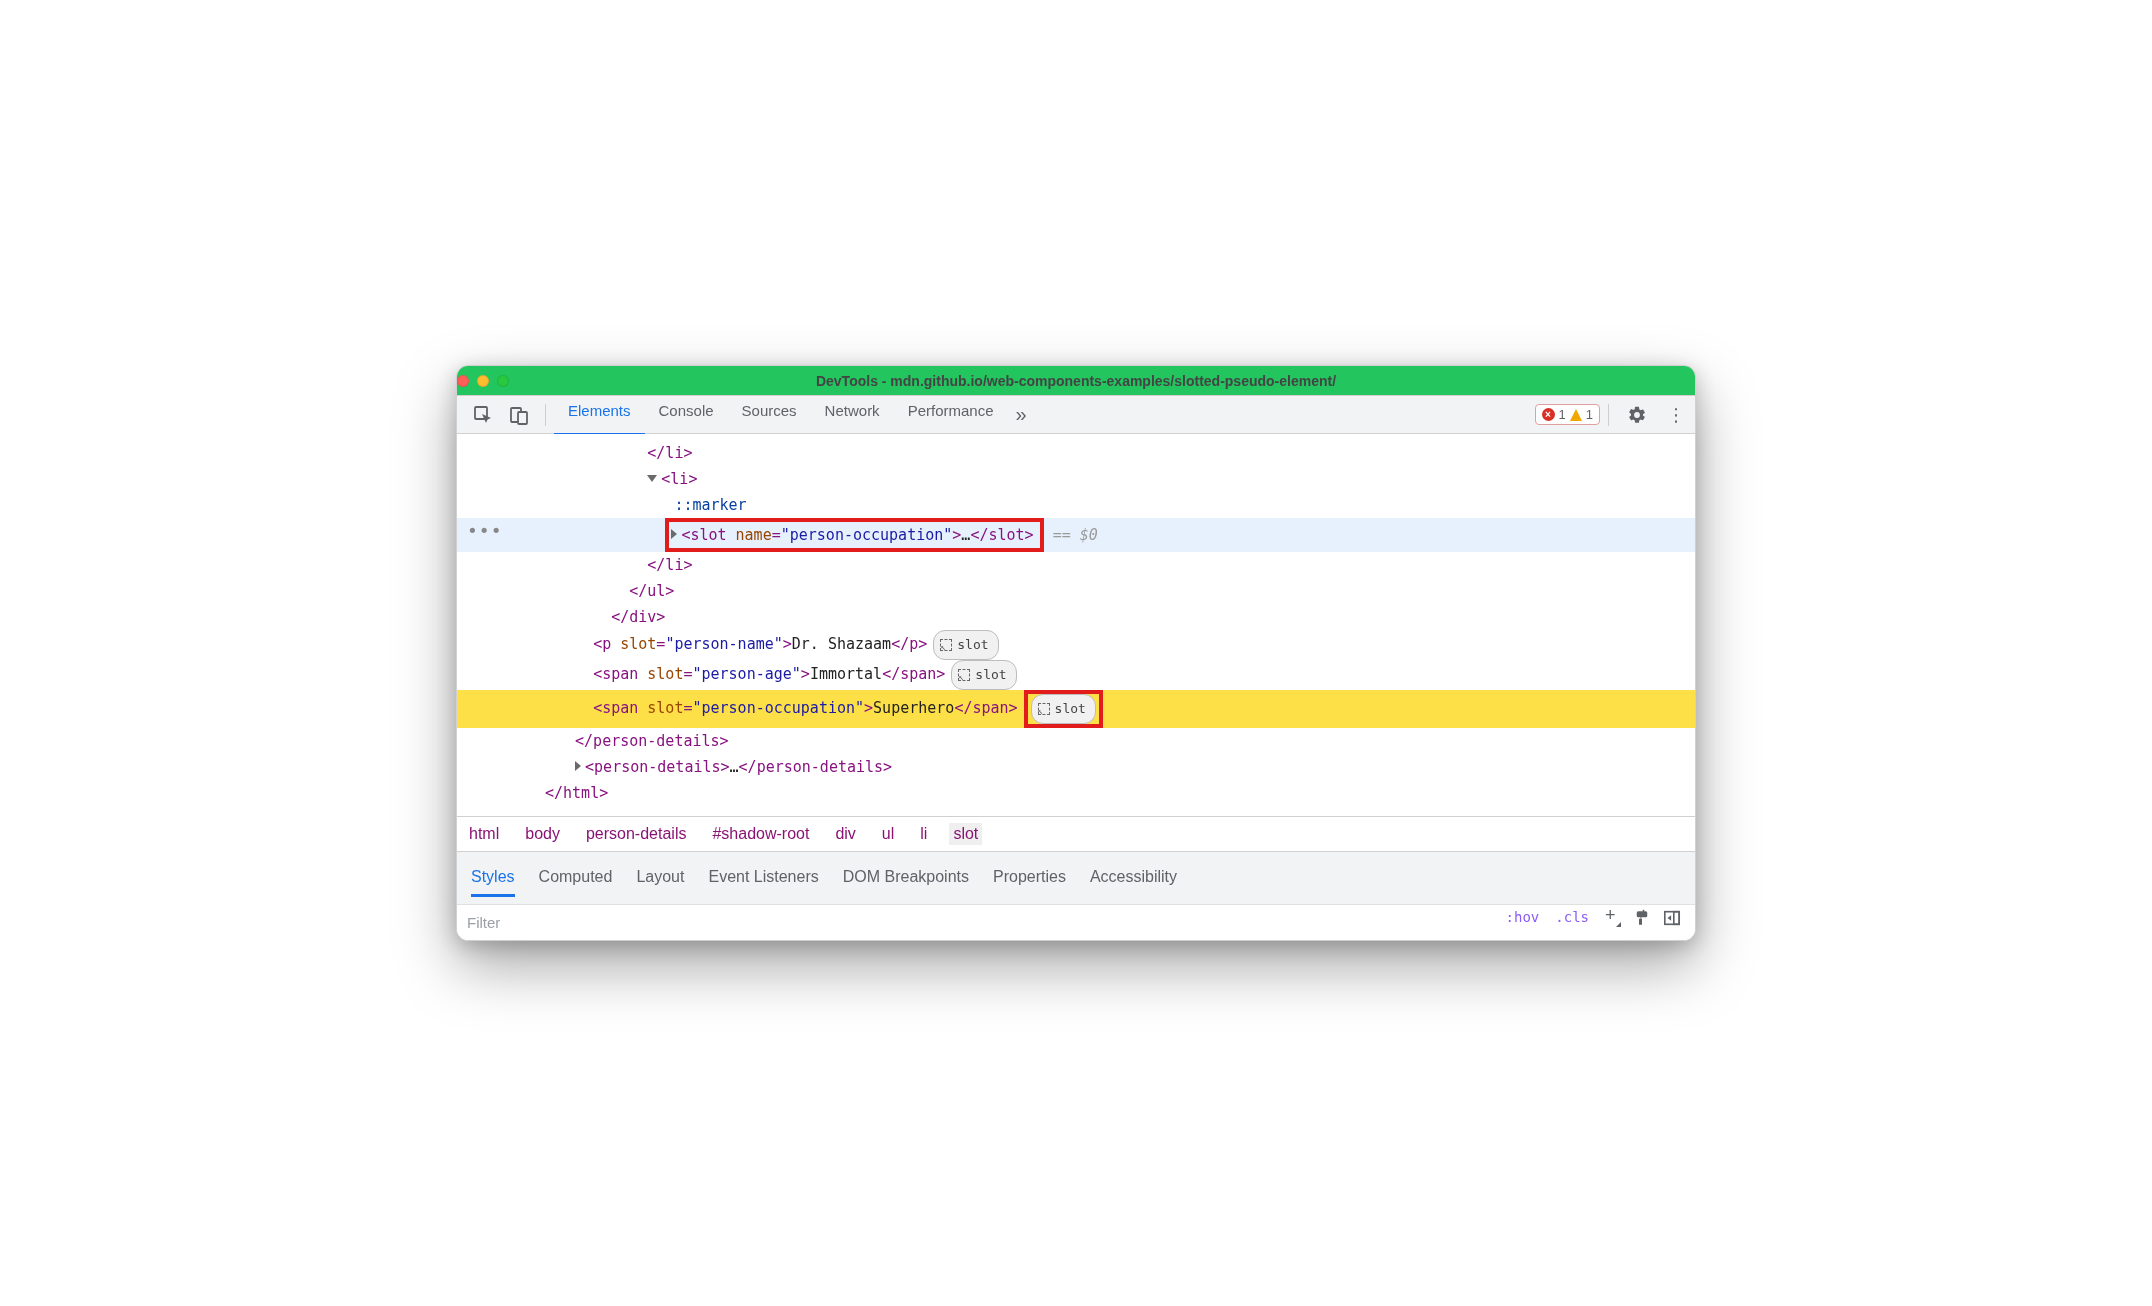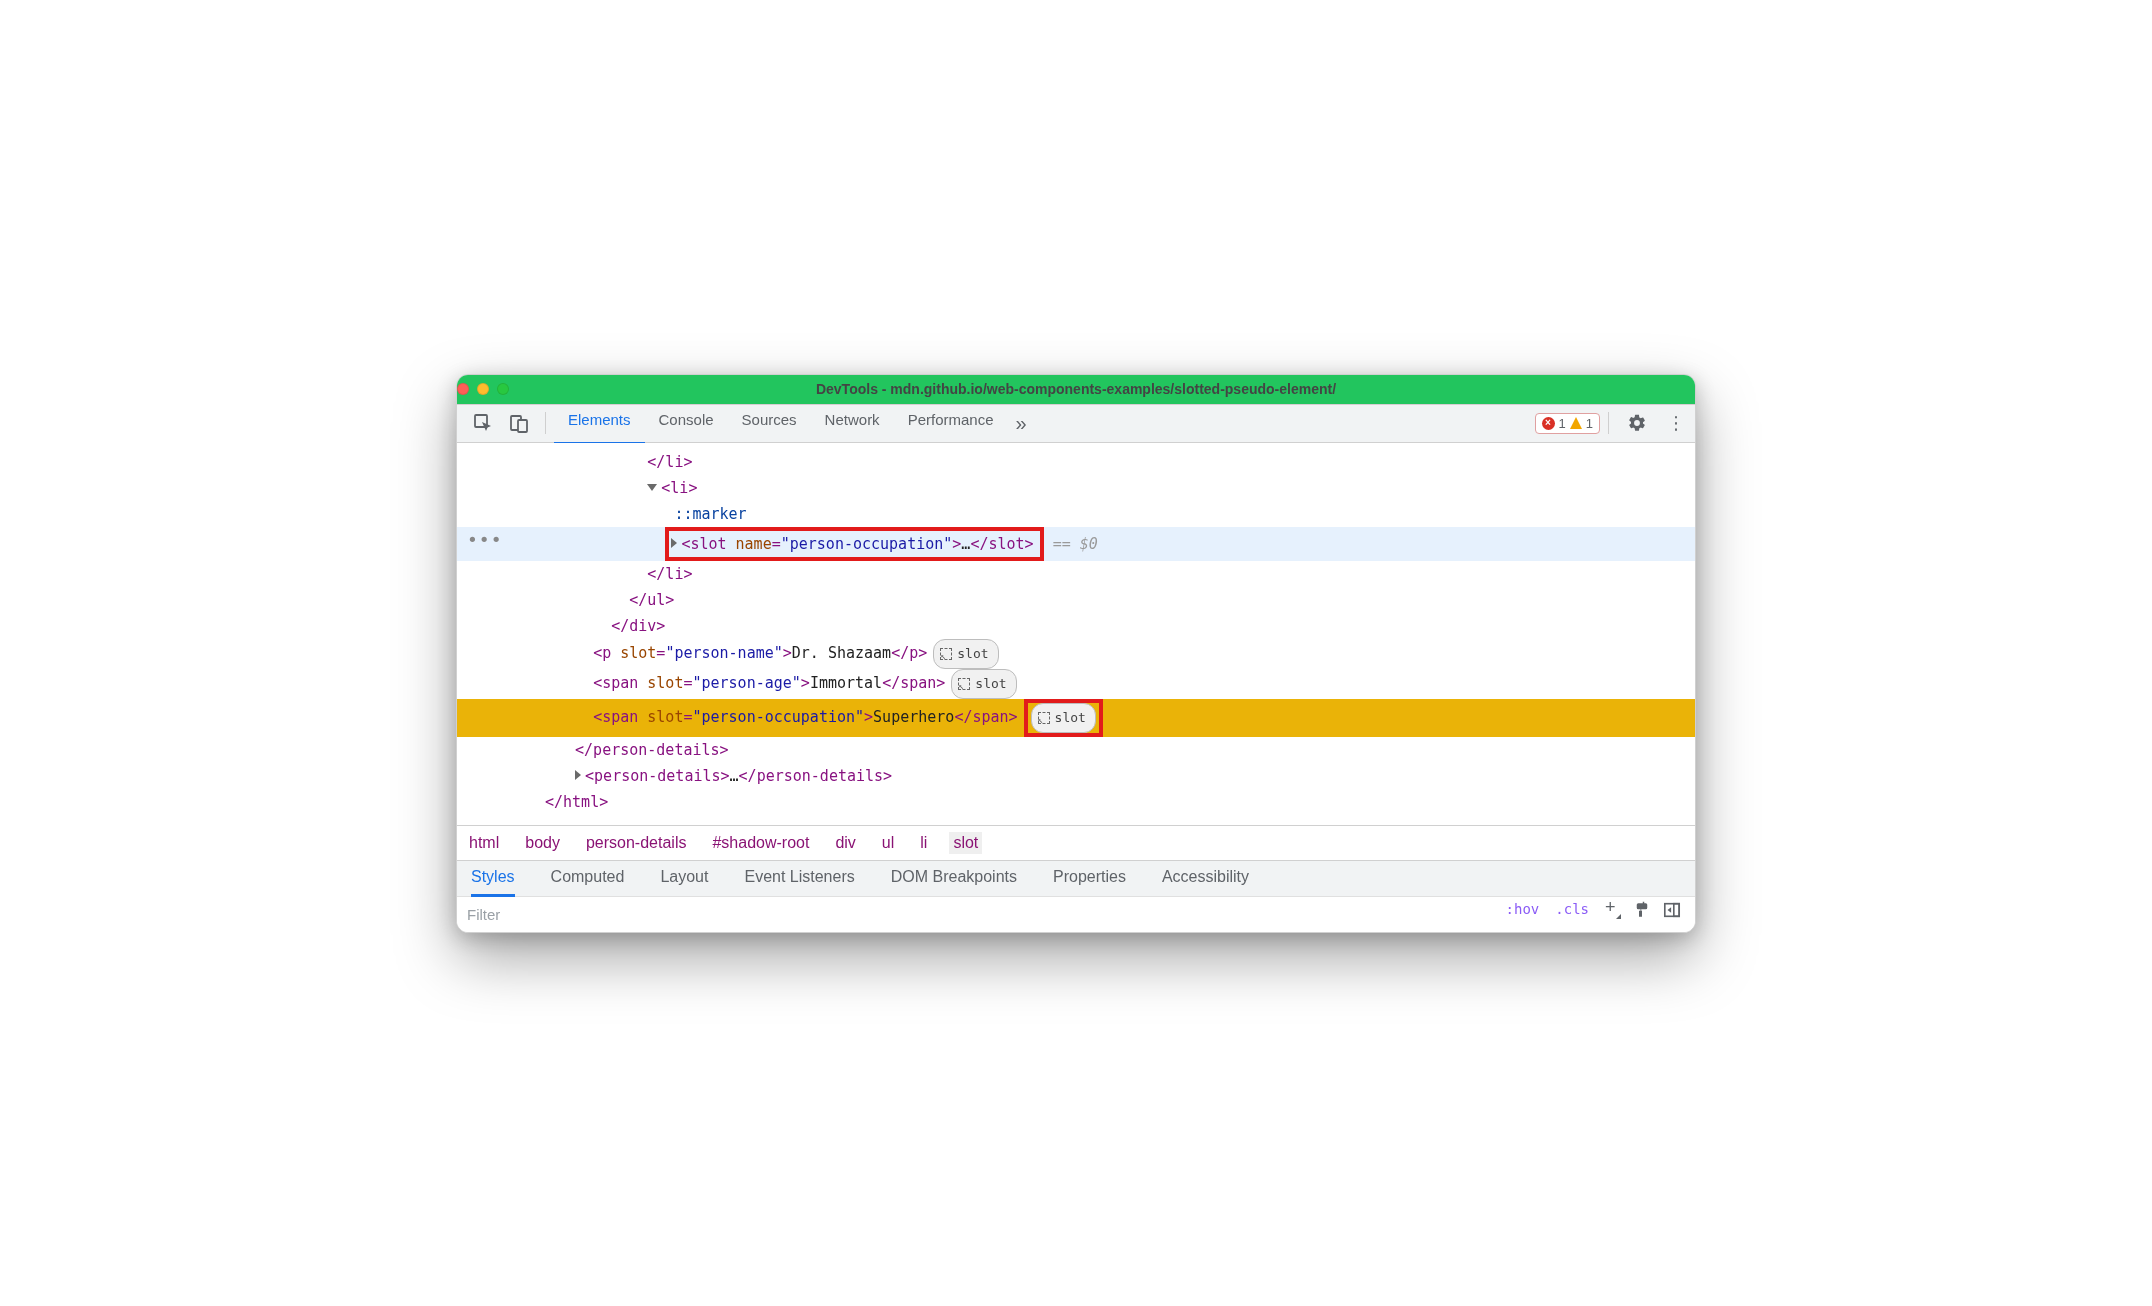--- a/index.html
+++ b/index.html
@@ -74,21 +74,21 @@
     background: #fff;
     font-family: Menlo, Monaco, Consolas, monospace;
     font-size: 15px;
     line-height: 26px;
     padding: 6px 0 10px 0;
     color: #222;
     position: relative;
   }
   .row { white-space: pre; padding-left: 100px; }
   .row.selected { background: #e6f1fd; }
-  .row.highlight2 { background: #eab308; }
+  .row.highlight2 { background: #fde047; }
   .ellipsis-gutter { position:absolute; left:10px; color:#888; font-size:18px; letter-spacing:1px; }
   .arrow {
     display: inline-block;
     width: 0; height: 0;
     border-left: 6px solid #6a6a6a;
     border-top: 5px solid transparent;
     border-bottom: 5px solid transparent;
     margin-right: 4px;
     vertical-align: 1px;
   }
@@ -139,25 +139,25 @@
     font-family: -apple-system, BlinkMacSystemFont, sans-serif;
   }
   .crumbs .crumb { cursor:pointer; padding:2px 4px;}
   .crumbs .crumb.sel { background: #efefef; }
 
   
   .styletabs {
     border-top: 1px solid #d0d0d0;
     background: #f1f3f4;
     display: flex;
-    gap: 36px;
+    gap: 24px;
     padding: 0 14px;
     font-size: 16px;
     color: #5f6368;
-    height: 36px; align-items:center;
+    height: 53px; align-items:center;
   }
   .styletabs .stab { cursor:pointer; height:38px; line-height:36px;}
   .styletabs .stab.active { color: #1a73e8; border-bottom: 3px solid #1a73e8; font-weight:500; }
 
   
   .filterbar {
     display: flex;
     border-top: 1px solid #e0e0e0;
     height: 36px;
     background: #fff;

